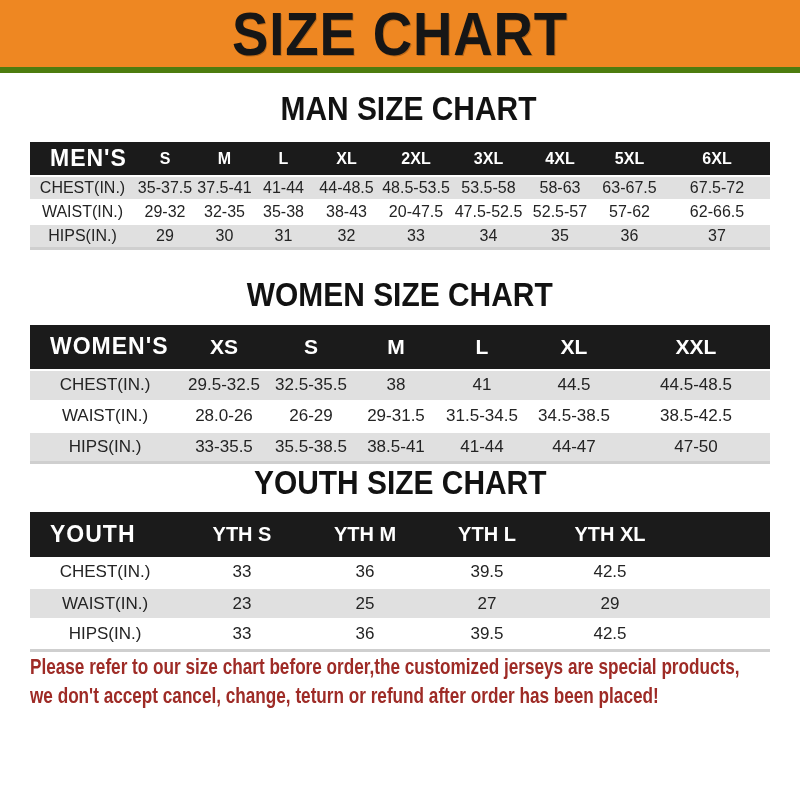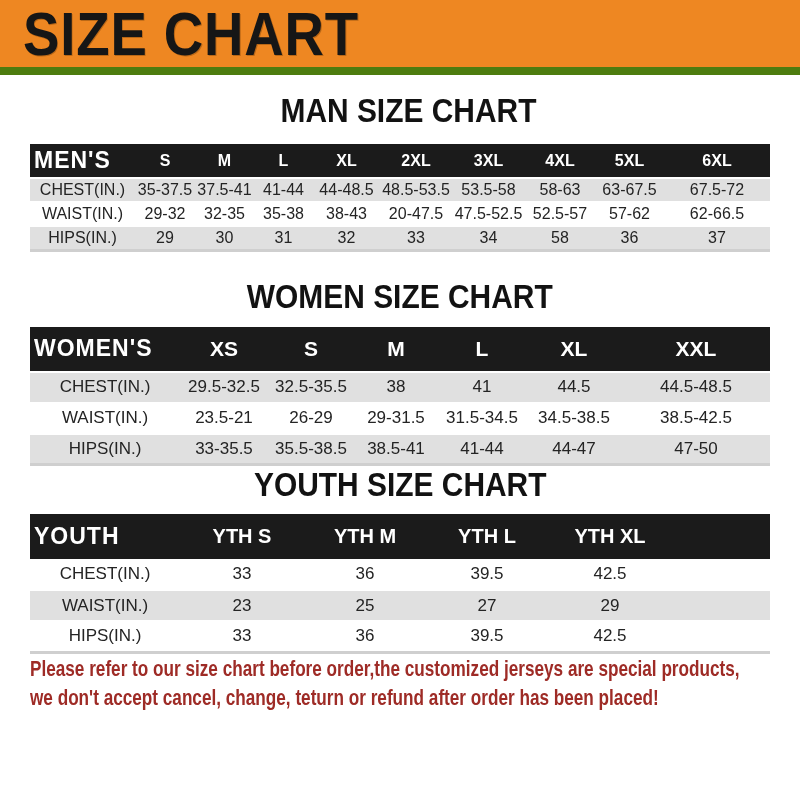--- a/index.html
+++ b/index.html
@@ -8,23 +8,24 @@
     width: 800px;
     height: 800px;
     background: #ffffff;
     font-family: "Liberation Sans", "DejaVu Sans", sans-serif;
     overflow: hidden;
   }
   
   .banner {
     height: 67px;
     background: var(--banner-bg, #ee8722);
-    border-bottom: 8px solid #4d7c0f;
+    border-bottom: 6px solid #4d7c0f;
     display: flex;
     align-items: center;
+    justify-content: center;
   }
   .banner-title {
     font-size: 62px;
     line-height: 1;
     font-weight: 800;
     color: #161616;
     letter-spacing: 1px;
     display: inline-block;
     transform: scaleX(0.88);
     transform-origin: center;
@@ -65,21 +66,21 @@
     background: var(--header-bar-bg, #1b1b1b);
     color: #ffffff;
   }
   tr.bar th { font-weight: bold; text-align: center; vertical-align: middle; }
   #men-table   tr.bar { height: 34px; }
   #women-table tr.bar { height: 45px; }
   #youth-table tr.bar { height: 45px; }
 
   th.corner {
     text-align: left !important;
-    padding-left: 4px;
+    padding-left: 20px;
     font-size: 23px;
     font-weight: 800;
     letter-spacing: 1px;
     white-space: nowrap;
   }
   #men-table   tr.bar th.size-h { font-size: 16px; }
   #women-table tr.bar th.size-h { font-size: 21px; font-weight: 600; }
   #youth-table tr.bar th.size-h { font-size: 20px; font-weight: 600; }
 
   tr.data-row { height: 24px; }
@@ -178,21 +179,21 @@
     <td>62-66.5</td>
   </tr>
   <tr class="data-row stripe table-last">
     <th>HIPS(IN.)</th>
     <td>29</td>
     <td>30</td>
     <td>31</td>
     <td>32</td>
     <td>33</td>
     <td>34</td>
-    <td>58</td>
+    <td>35</td>
     <td>36</td>
     <td>37</td>
   </tr>
 </tbody>
   </table>
 
 <h2 class="section-title" id="women-title">
   <span>WOMEN SIZE CHART</span>
 </h2>
 
@@ -220,21 +221,21 @@
     <th>CHEST(IN.)</th>
     <td>29.5-32.5</td>
     <td>32.5-35.5</td>
     <td>38</td>
     <td>41</td>
     <td>44.5</td>
     <td>44.5-48.5</td>
   </tr>
   <tr class="data-row">
     <th>WAIST(IN.)</th>
-    <td>23.5-21</td>
+    <td>28.0-26</td>
     <td>26-29</td>
     <td>29-31.5</td>
     <td>31.5-34.5</td>
     <td>34.5-38.5</td>
     <td>38.5-42.5</td>
   </tr>
   <tr class="data-row stripe table-last">
     <th>HIPS(IN.)</th>
     <td>33-35.5</td>
     <td>35.5-38.5</td>

